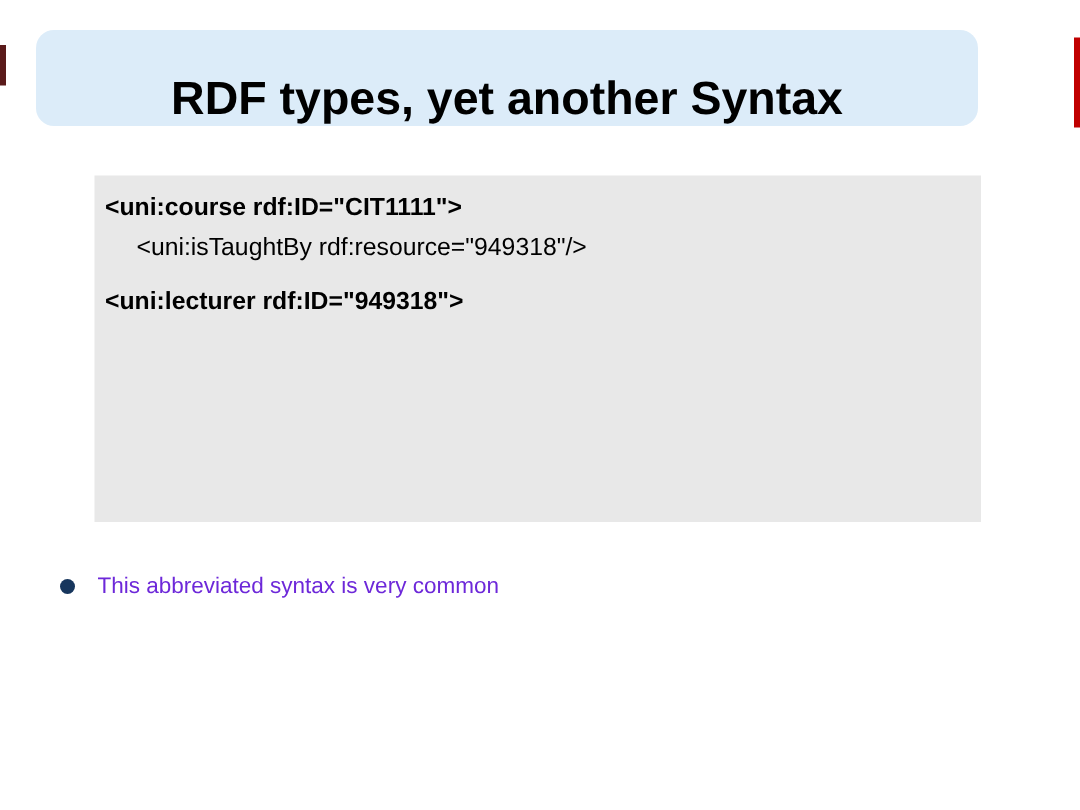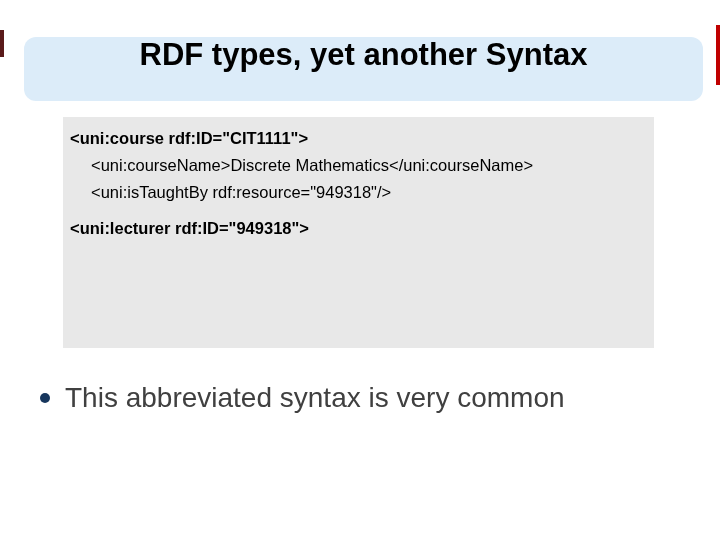--- a/index.html
+++ b/index.html
@@ -29,28 +29,27 @@
     right: 0;
     top: 25px;
     width: 4px;
     height: 60px;
     background: var(--edge-right, #c00000);
   }
   .title-box {
     position: absolute;
     left: 24px;
     top: 20px;
-    width: 679px;
+    width: 628px;
     height: 64px;
     background: var(--title-bg, #dcecf9);
     border-radius: 12px;
     display: flex;
-    align-items: flex-start;
+    align-items: flex-end;
     justify-content: center;
-    margin-top: 17px;
   }
   .title-box h1 {
     margin: 0;
     font-size: 31px;
     font-weight: bold;
     color: #000000;
     letter-spacing: 0px;
   }
   .code-box {
     position: absolute;
@@ -86,41 +85,40 @@
   }
   .bullet {
     width: 10px;
     height: 10px;
     border-radius: 50%;
     background: var(--bullet-color, #17365d);
     margin-right: 15px;
     flex: 0 0 auto;
   }
   .bullet-text {
-    font-size: 28px;
-    color: #404040;
+    font-size: 15px;
+    color: #6d28d9;
     text-align: right;
   }
 </style>
 </head>
 <body>
 
 <div class="slide">
 
   <div class="edge-mark left"></div>
   <div class="edge-mark right"></div>
 
   <div class="title-box">
     <h1>RDF types, yet another Syntax</h1>
   </div>
 
   <div class="code-box">
     <div class="code-block">
         <div class="code-line bold">&lt;uni:course rdf:ID="CIT1111"&gt;</div>
-        <div class="code-line indent">&lt;uni:courseName&gt;Discrete Mathematics&lt;/uni:courseName&gt;</div>
         <div class="code-line indent">&lt;uni:isTaughtBy rdf:resource="949318"/&gt;</div>
       </div>
     <div class="code-block">
         <div class="code-line bold">&lt;uni:lecturer rdf:ID="949318"&gt;</div>
       </div>
   </div>
 
   <div class="bullet-line">
     <span class="bullet"></span>
     <span class="bullet-text">This abbreviated syntax is very common</span>

